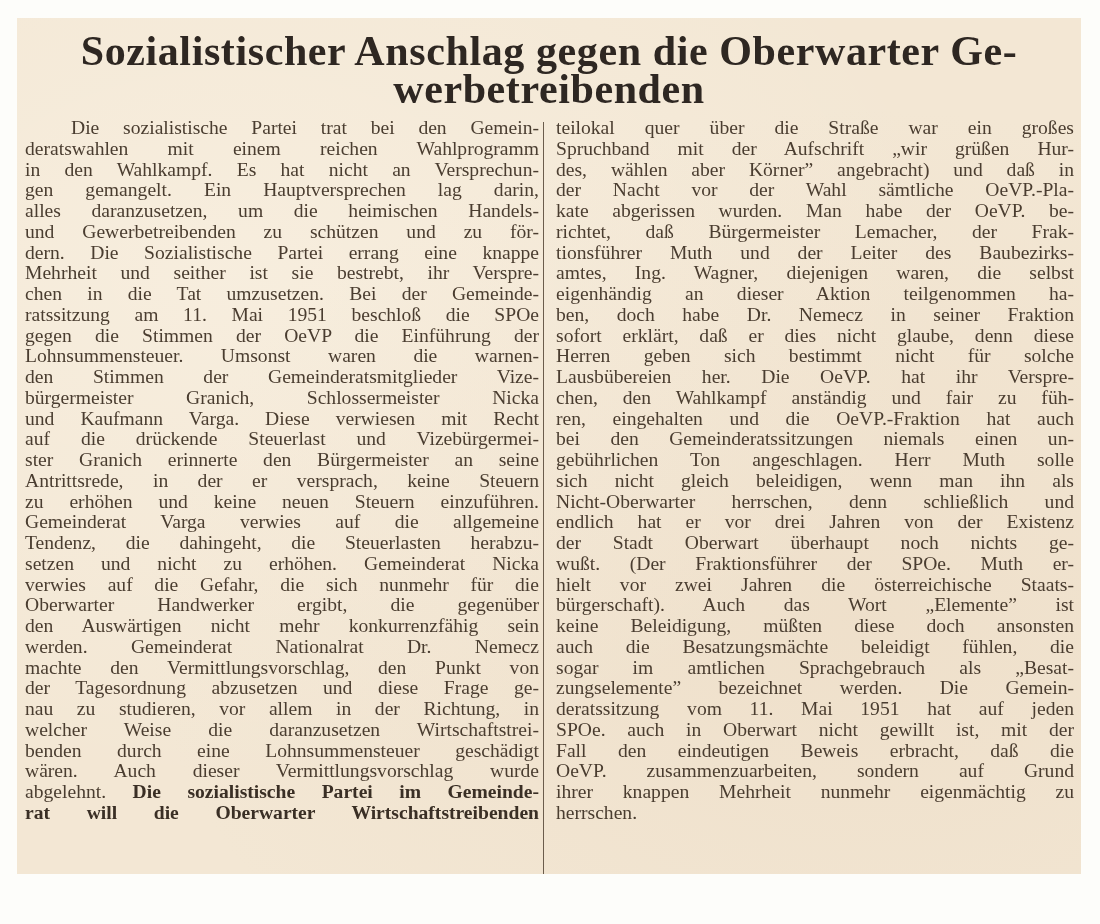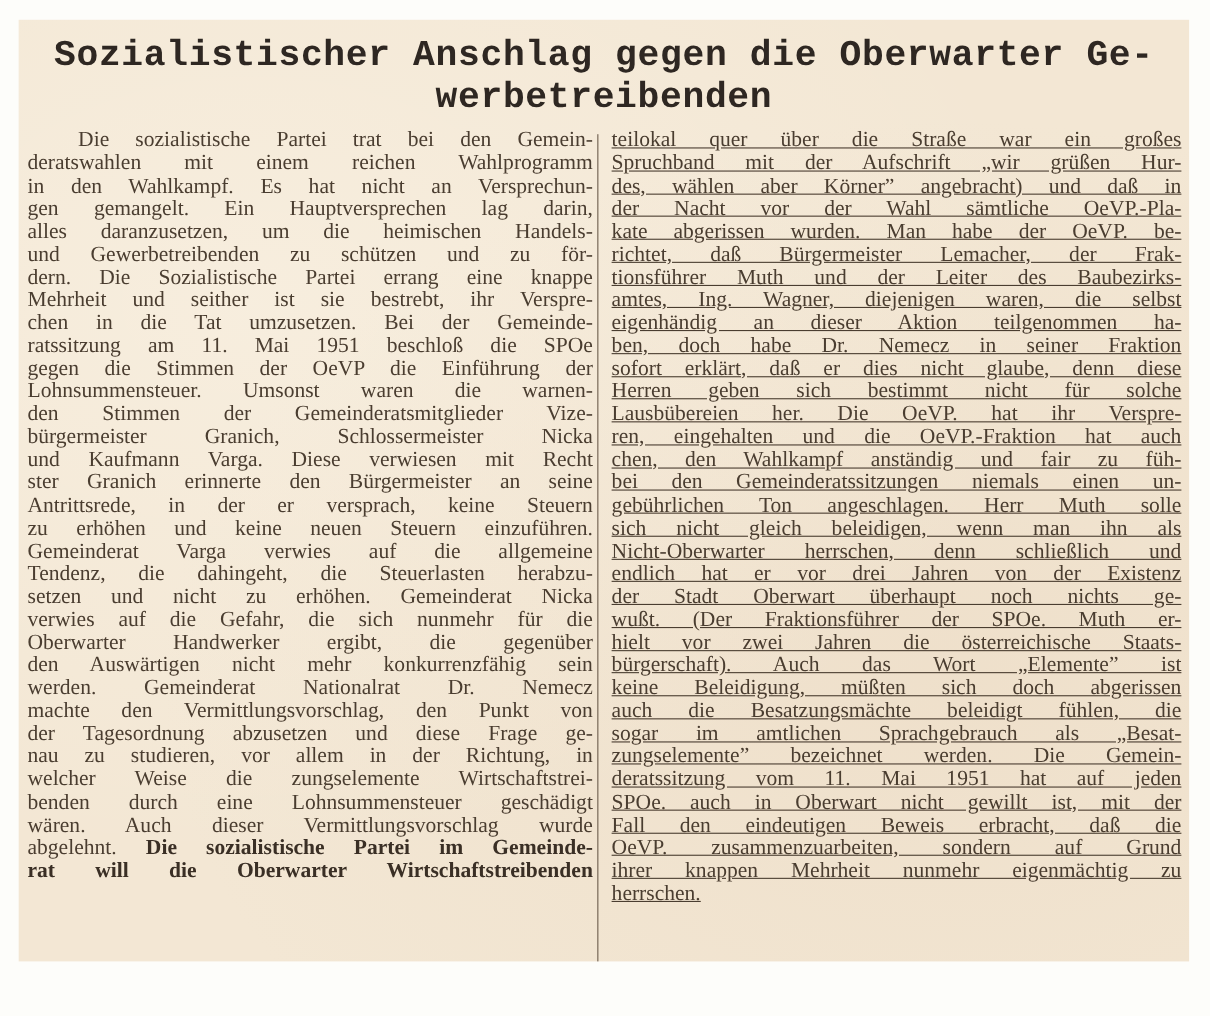--- a/index.html
+++ b/index.html
@@ -16,39 +16,39 @@
     background:#f3e7d4;
     background-image:
       radial-gradient(ellipse at 20% 30%, rgba(255,250,240,0.35), rgba(0,0,0,0) 60%),
       radial-gradient(ellipse at 80% 70%, rgba(230,210,185,0.35), rgba(0,0,0,0) 60%);
     box-sizing:border-box;
   }
   .headline {
     position:absolute;
     left:0; top:14px; width:1064px;
     text-align:center;
-    font-family:Liberation Mono, monospace;
+    font-family:Liberation Serif, serif;
     font-weight:bold;
-    font-size:33px;
+    font-size:42px;
     line-height:38px;
     letter-spacing:0.6px;
     color:#2e2722;
     transform:scaleX(1.0);
   }
   .col {
     position:absolute;
     top:100px;
     font-family:"Liberation Serif", serif;
     font-size:19.6px;
     line-height:20.75px;
     color:#4a3d30;
     text-align:justify;
   }
   .col-left { left:8px; width:514px; }
-  .col-right { left:539px; width:518px;text-decoration:underline; }
+  .col-right { left:539px; width:518px; }
   .line {
     display:block;
     white-space:nowrap;
     text-align:justify;
     text-align-last:justify;
     height:20.75px;
   }
   .line.last { text-align-last:left; }
   .line.indent { padding-left:46px; }
   .bold { font-weight:bold; color:#3a2f25; }
@@ -77,34 +77,35 @@
     <span class="line">und Gewerbetreibenden zu schützen und zu för-</span>
     <span class="line">dern. Die Sozialistische Partei errang eine knappe</span>
     <span class="line">Mehrheit und seither ist sie bestrebt, ihr Verspre-</span>
     <span class="line">chen in die Tat umzusetzen. Bei der Gemeinde-</span>
     <span class="line">ratssitzung am 11. Mai 1951 beschloß die SPOe</span>
     <span class="line">gegen die Stimmen der OeVP die Einführung der</span>
     <span class="line">Lohnsummensteuer. Umsonst waren die warnen-</span>
     <span class="line">den Stimmen der Gemeinderatsmitglieder Vize-</span>
     <span class="line">bürgermeister Granich, Schlossermeister Nicka</span>
     <span class="line">und Kaufmann Varga. Diese verwiesen mit Recht</span>
+    <span class="line">auf die drückende Steuerlast und Vizebürgermei-</span>
     <span class="line">ster Granich erinnerte den Bürgermeister an seine</span>
     <span class="line">Antrittsrede, in der er versprach, keine Steuern</span>
     <span class="line">zu erhöhen und keine neuen Steuern einzuführen.</span>
     <span class="line">Gemeinderat Varga verwies auf die allgemeine</span>
     <span class="line">Tendenz, die dahingeht, die Steuerlasten herabzu-</span>
     <span class="line">setzen und nicht zu erhöhen. Gemeinderat Nicka</span>
     <span class="line">verwies auf die Gefahr, die sich nunmehr für die</span>
     <span class="line">Oberwarter Handwerker ergibt, die gegenüber</span>
     <span class="line">den Auswärtigen nicht mehr konkurrenzfähig sein</span>
     <span class="line">werden. Gemeinderat Nationalrat Dr. Nemecz</span>
     <span class="line">machte den Vermittlungsvorschlag, den Punkt von</span>
     <span class="line">der Tagesordnung abzusetzen und diese Frage ge-</span>
     <span class="line">nau zu studieren, vor allem in der Richtung, in</span>
-    <span class="line">welcher Weise die zungselemente Wirtschaftstrei-</span>
+    <span class="line">welcher Weise die daranzusetzen Wirtschaftstrei-</span>
     <span class="line">benden durch eine Lohnsummensteuer geschädigt</span>
     <span class="line">wären. Auch dieser Vermittlungsvorschlag wurde</span>
     <span class="line"><span>abgelehnt. </span><span class="bold">Die sozialistische Partei im Gemeinde-</span></span>
     <span class="line bold">rat will die Oberwarter Wirtschaftstreibenden</span>
   </div>
 
   <div class="divider"></div>
 
   <div class="col col-right">
     <span class="line">teilokal quer über die Straße war ein großes</span>
@@ -113,32 +114,32 @@
     <span class="line">der Nacht vor der Wahl sämtliche OeVP.-Pla-</span>
     <span class="line">kate abgerissen wurden. Man habe der OeVP. be-</span>
     <span class="line">richtet, daß Bürgermeister Lemacher, der Frak-</span>
     <span class="line">tionsführer Muth und der Leiter des Baubezirks-</span>
     <span class="line">amtes, Ing. Wagner, diejenigen waren, die selbst</span>
     <span class="line">eigenhändig an dieser Aktion teilgenommen ha-</span>
     <span class="line">ben, doch habe Dr. Nemecz in seiner Fraktion</span>
     <span class="line">sofort erklärt, daß er dies nicht glaube, denn diese</span>
     <span class="line">Herren geben sich bestimmt nicht für solche</span>
     <span class="line">Lausbübereien her. Die OeVP. hat ihr Verspre-</span>
+    <span class="line">chen, den Wahlkampf anständig und fair zu füh-</span>
     <span class="line">ren, eingehalten und die OeVP.-Fraktion hat auch</span>
-    <span class="line">chen, den Wahlkampf anständig und fair zu füh-</span>
     <span class="line">bei den Gemeinderatssitzungen niemals einen un-</span>
     <span class="line">gebührlichen Ton angeschlagen. Herr Muth solle</span>
     <span class="line">sich nicht gleich beleidigen, wenn man ihn als</span>
     <span class="line">Nicht-Oberwarter herrschen, denn schließlich und</span>
     <span class="line">endlich hat er vor drei Jahren von der Existenz</span>
     <span class="line">der Stadt Oberwart überhaupt noch nichts ge-</span>
     <span class="line">wußt. (Der Fraktionsführer der SPOe. Muth er-</span>
     <span class="line">hielt vor zwei Jahren die österreichische Staats-</span>
     <span class="line">bürgerschaft). Auch das Wort „Elemente” ist</span>
-    <span class="line">keine Beleidigung, müßten sich doch abgerissen</span>
+    <span class="line">keine Beleidigung, müßten diese doch ansonsten</span>
     <span class="line">auch die Besatzungsmächte beleidigt fühlen, die</span>
     <span class="line">sogar im amtlichen Sprachgebrauch als „Besat-</span>
     <span class="line">zungselemente” bezeichnet werden. Die Gemein-</span>
     <span class="line">deratssitzung vom 11. Mai 1951 hat auf jeden</span>
     <span class="line">SPOe. auch in Oberwart nicht gewillt ist, mit der</span>
     <span class="line">Fall den eindeutigen Beweis erbracht, daß die</span>
     <span class="line">OeVP. zusammenzuarbeiten, sondern auf Grund</span>
     <span class="line">ihrer knappen Mehrheit nunmehr eigenmächtig zu</span>
     <span class="line last">herrschen.</span>
   </div>

